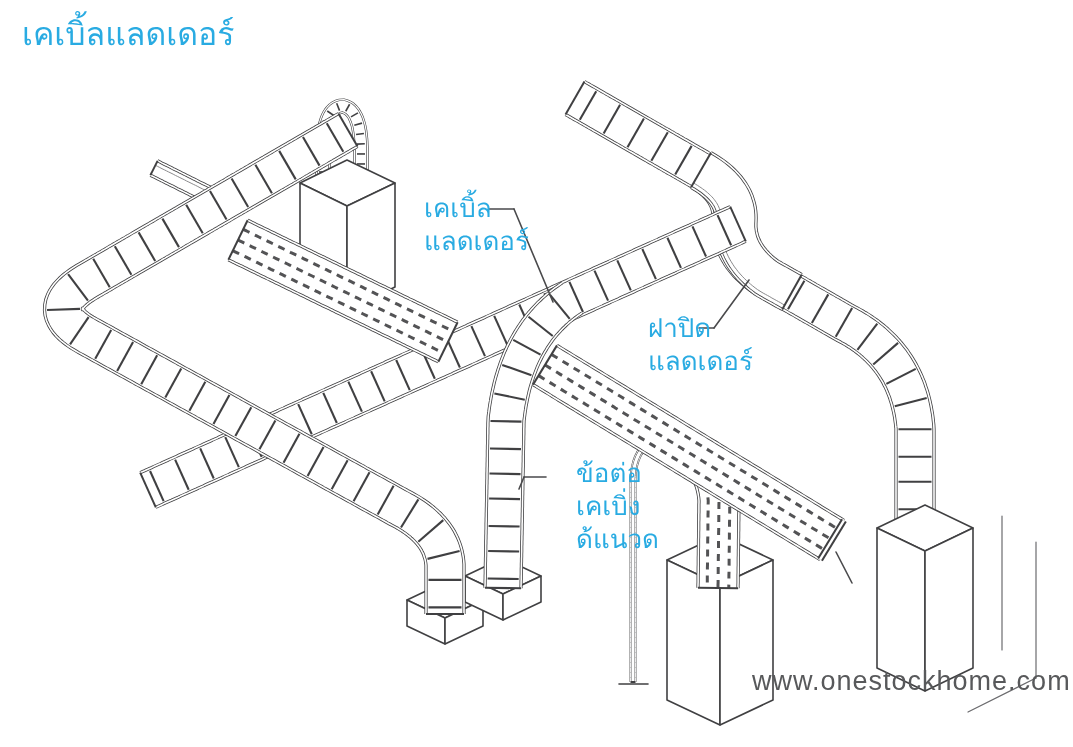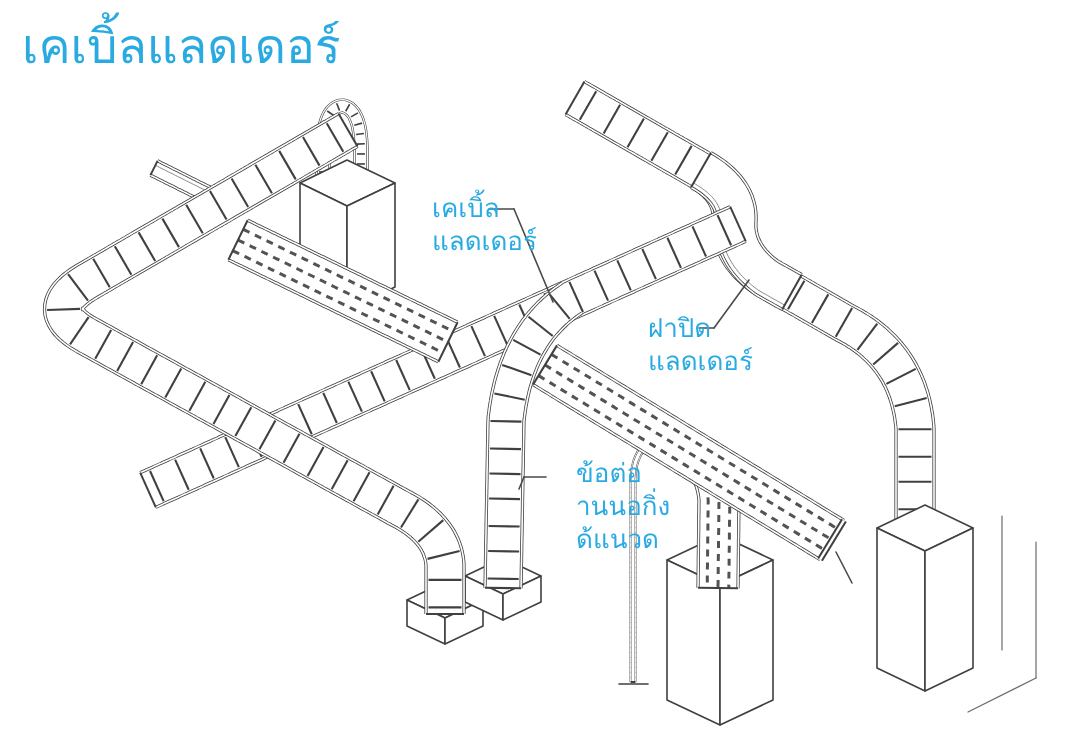--- a/index.html
+++ b/index.html
@@ -2,21 +2,21 @@
 <html style="--accent: #29ABE2; --muted: #58595B;"><head>
 <meta charset="utf-8">
 <style>
   html,body{margin:0;padding:0;background:#fff;}
   .stage{
     position:relative;width:1073px;height:747px;background:#fff;overflow:hidden;
     font-family:"Liberation Sans","DejaVu Sans",sans-serif;
   }
   .stage svg.diagram{position:absolute;left:0;top:0;}
   .page-title{
-    position:absolute;left:22px;top:8px;font-size:48px;font-weight:500;
+    position:absolute;left:22px;top:8px;font-size:32px;font-weight:500;
     color:var(--accent,#29ABE2);letter-spacing:0;
   }
   .diagram-label{
     position:absolute;font-size:26px;line-height:33px;font-weight:500;
     color:var(--accent,#29ABE2);white-space:nowrap;
   }
   .diagram-label span{display:block;}
   .watermark{
     position:absolute;left:752px;top:666px;font-size:27px;font-weight:400;
     color:var(--muted,#58595B);letter-spacing:1px;
@@ -287,30 +287,31 @@
         <line x1="699" y1="328" x2="714" y2="328" stroke="#4a4a4c" stroke-width="1.6" stroke-linecap="round"></line>
         <line x1="714" y1="328" x2="749" y2="280" stroke="#4a4a4c" stroke-width="1.6" stroke-linecap="round"></line>
         <line x1="546" y1="477" x2="524" y2="477" stroke="#4a4a4c" stroke-width="1.6" stroke-linecap="round"></line>
         <line x1="524" y1="477" x2="519" y2="489" stroke="#4a4a4c" stroke-width="1.6" stroke-linecap="round"></line>
         <line x1="852" y1="583" x2="836" y2="552" stroke="#4a4a4c" stroke-width="1.6" stroke-linecap="round"></line>
       </g>
     </svg>
 
   <div class="page-title">เคเบิ้ลแลดเดอร์</div>
 
-  <div class="diagram-label" style="left:424px;top:192px;margin-left:8px;">
+  <div class="diagram-label" style="left:424px;top:192px;">
     <span>เคเบิ้ล</span>
     <span>แลดเดอร์</span>
   </div>
 
   <div class="diagram-label" style="left:648px;top:312px;">
     <span>ฝาปิด</span>
     <span>แลดเดอร์</span>
   </div>
 
   <div class="diagram-label" style="left:576px;top:459px;font-family:Liberation Mono, monospace;">
     <span>ข้อต่อ</span>
-    <span>านนอกิ่ง</span>
+    <span>เคเบิ่ง</span>
     <span>ด้แนวด</span>
   </div>
 
 
+  <div class="watermark">www.onestockhome.com</div>
 </div>
 
 </body></html>

